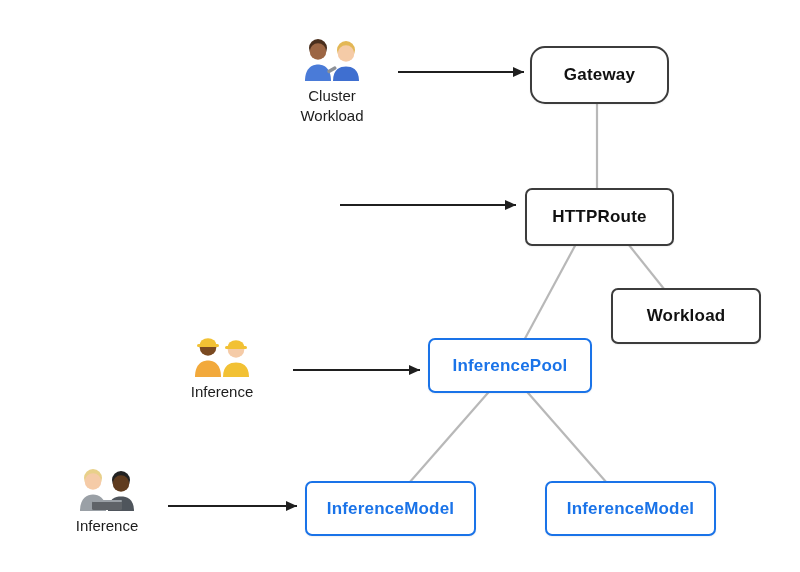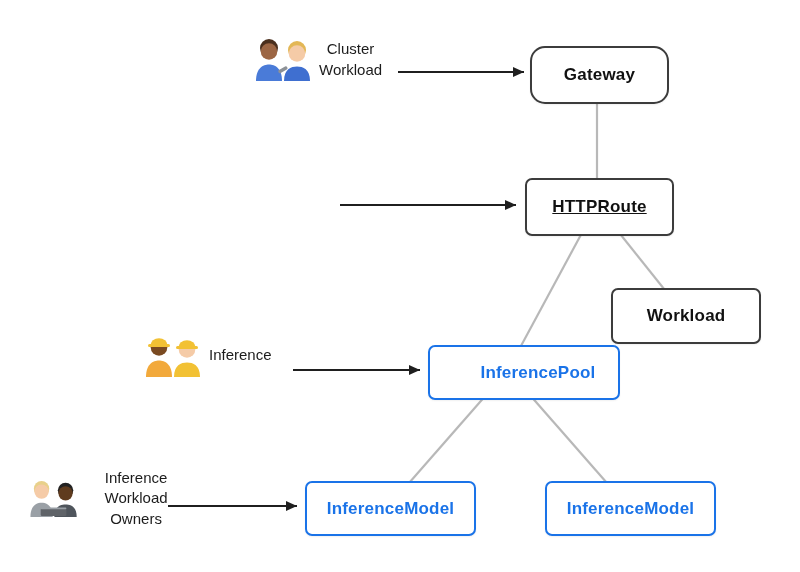--- a/index.html
+++ b/index.html
@@ -10,29 +10,29 @@
   }
   .lines-layer { position:absolute; left:0; top:0; z-index:0; }
   .node {
     position:absolute; z-index:2; display:flex; align-items:center; justify-content:center;
     background:#ffffff; border:2px solid #3c3c3c; border-radius:7px;
     font-weight:bold; font-size:17px; color:#111111; letter-spacing:0.2px;
     box-shadow:0 1px 2px rgba(0,0,0,0.06);
   }
   .node.accent { border-color:#1a73e8; color:#1a73e8; }
   .node-gateway          { left:530px; top:46px;  width:135px; height:54px;border-radius:15px; }
-  .node-httproute        { left:525px; top:178px; width:145px; height:54px;text-decoration:underline; }
+  .node-httproute        { left:525px; top:188px; width:145px; height:54px; }
   .node-service          { left:611px; top:288px; width:146px; height:52px; }
-  .node-inferencepool    { left:428px; top:345px; width:160px; height:51px;padding-left:28px; }
+  .node-inferencepool    { left:428px; top:338px; width:160px; height:51px; }
   .node-inferencemodel-l { left:305px; top:481px; width:167px; height:51px; }
   .node-inferencemodel-r { left:545px; top:481px; width:167px; height:51px; }
 
   .persona {
     position:absolute; z-index:2; width:160px;
-    display:flex; flex-direction:row; align-items:center; gap:5px;
+    display:flex; flex-direction:column; align-items:center; gap:5px;
   }
   .persona-label {
     font-size:15px; color:#1c1c1c; text-align:center; line-height:1.35;
   }
   .persona-label span { display:block; }
   .persona-cluster-operators  { left:252px; top:38px;  }
   .persona-app-developers     { left:187px; top:168px; }
   .persona-platform-owners    { left:142px; top:334px; }
   .persona-workload-owners    { left:27px;  top:468px; }
 </style>
@@ -111,21 +111,20 @@
       <g transform="translate(28,2)">
         <circle cx="17" cy="10" r="9" fill="#222222"></circle>
         <circle cx="17" cy="13.5" r="8.3" fill="#5f3b1e"></circle>
         <path d="M4 41 C4 29 11 26.5 17 26.5 C23 26.5 30 29 30 41 Z" fill="#4f555c"></path>
       </g>
       <rect x="16" y="33" width="30" height="9" rx="1.5" fill="#5f6368"></rect>
       <rect x="16" y="32" width="30" height="2" rx="1" fill="#9aa0a6"></rect>
     </svg>
     <div class="persona-label">
       <span>Inference</span>
-      <span>Workload Owners</span>
     </div>
   </div>
 
   <div class="node node-gateway">
     <span>Gateway</span>
   </div>
   <div class="node node-httproute">
     <span>HTTPRoute</span>
   </div>
   <div class="node node-service">

